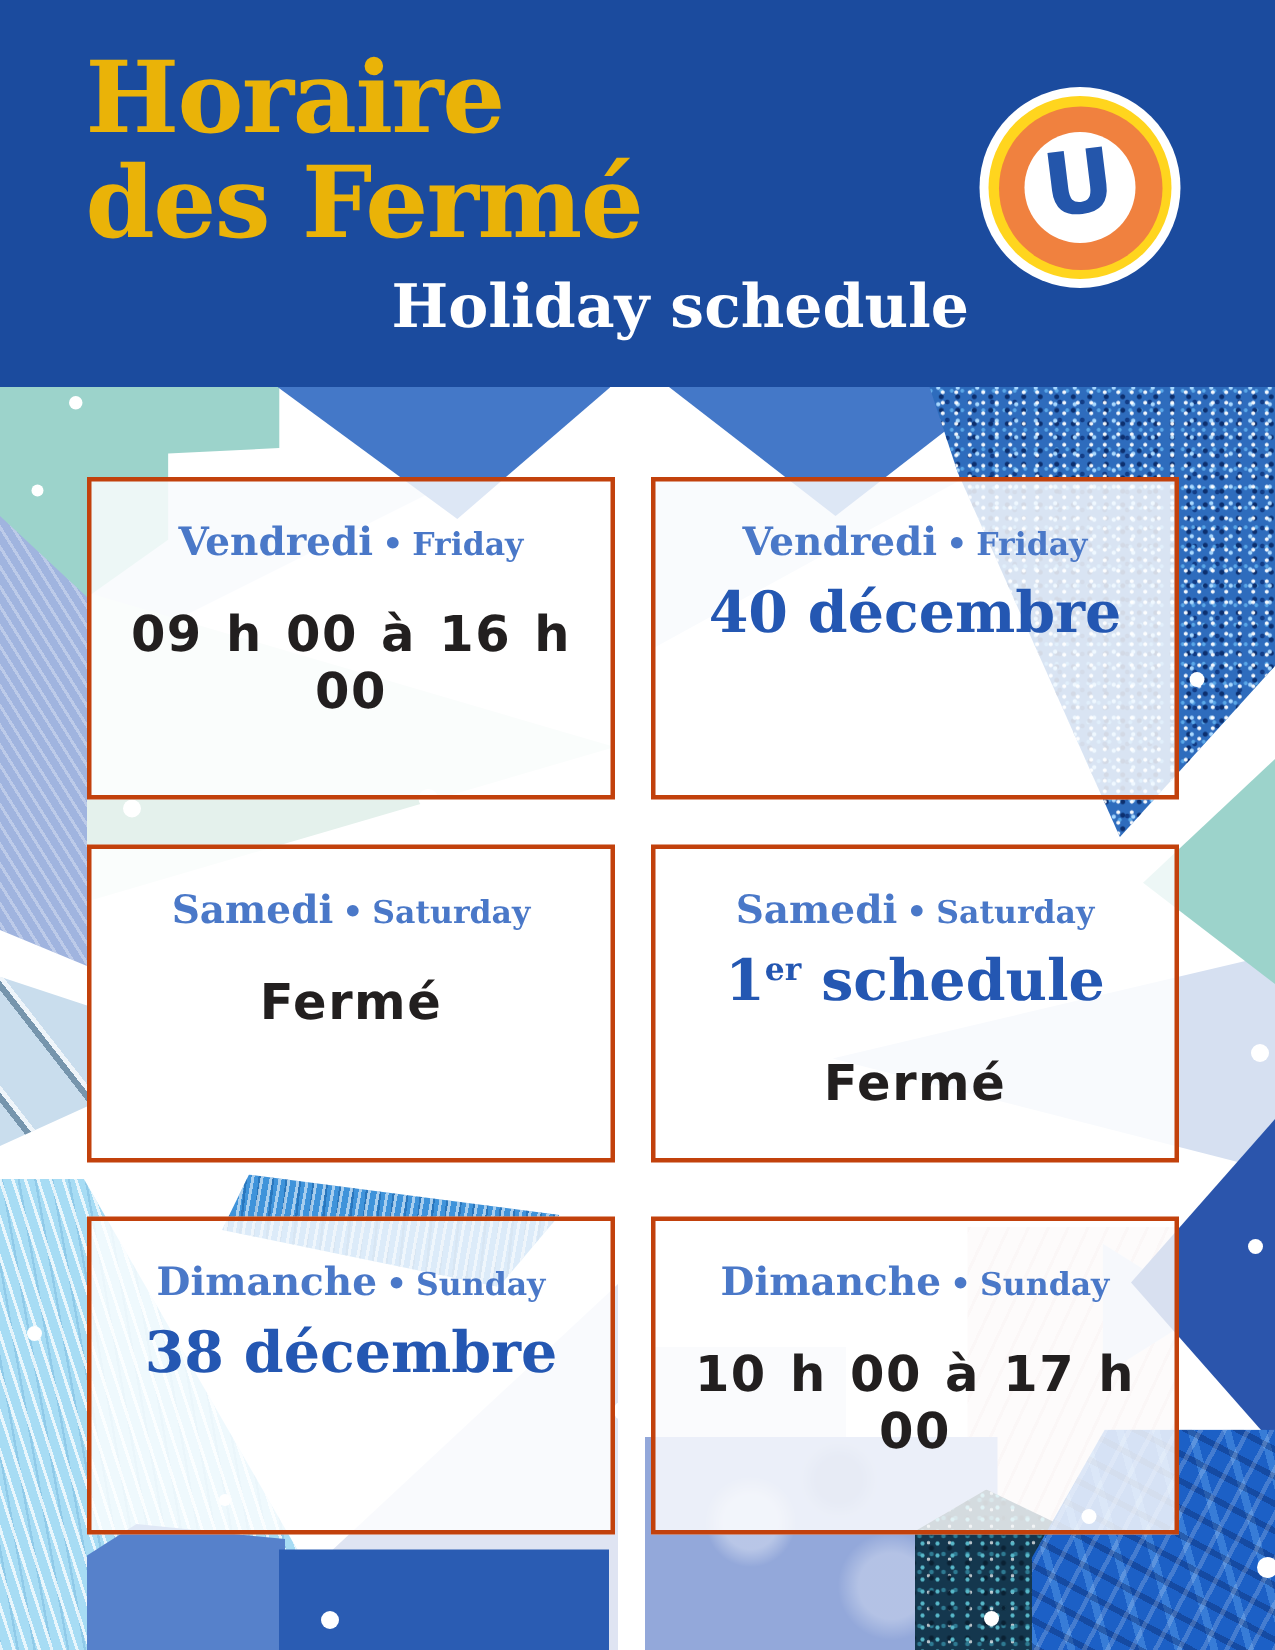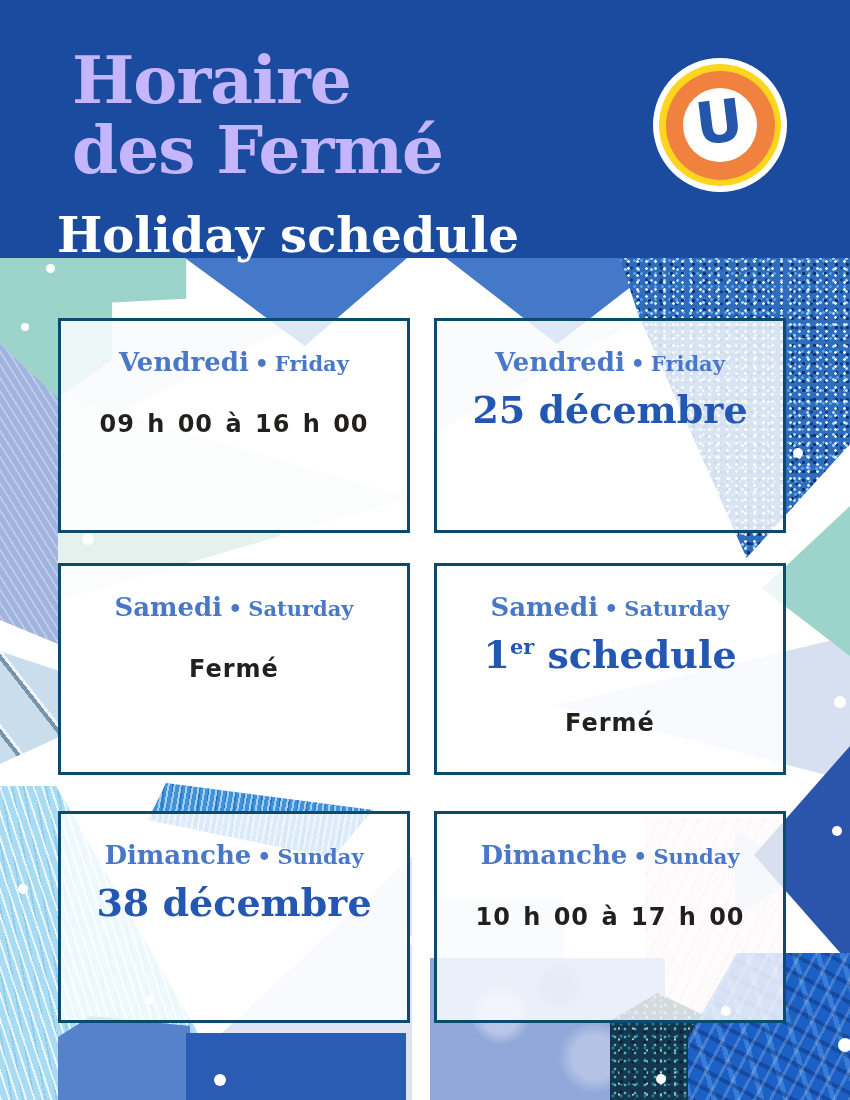--- a/index.html
+++ b/index.html
@@ -6,25 +6,25 @@
   .poster {
     position:relative; width:850px; height:1100px; margin:0 auto;
     background:#ffffff; overflow:hidden;
     font-family:"DejaVu Serif","Liberation Serif",serif;
   }
   
   .header {
     position:absolute; left:0; top:0; width:850px; height:258px;
     background:#1b4b9e; z-index:5;
   }
-  .title { margin:15px; padding:30px 0 0 57px; color:#c4b5fd; font-weight:bold; }
+  .title { margin:0; padding:30px 0 0 57px; color:#eab308; font-weight:bold; }
   .title .line { display:block; font-size:66px; line-height:70px; letter-spacing:-1px; }
   .subtitle {
     padding:16px 0 0 57px; color:#ffffff; font-weight:bold;
-    font-size:48px; line-height:38px;
+    font-size:40px; line-height:38px;text-align:center;
   }
   .logo {
     position:absolute; left:653px; top:58px; width:134px; height:134px;
     background:#ffffff; border-radius:50%;
     display:flex; align-items:center; justify-content:center;
   }
   .ring { border-radius:50%; display:flex; align-items:center; justify-content:center; }
   .ring-yellow { width:122px; height:122px; background:#ffd51e; }
   .ring-orange { width:109px; height:109px; background:#f0813f; }
   .logo-center { width:74px; height:74px; background:#ffffff; border-radius:50%;
@@ -101,37 +101,37 @@
   #s-medblue-b { left:58px; top:758px; width:132px; height:84px; background:#5681cb; clip-path:polygon(25% 0,100% 12%,100% 100%,0 100%,0 25%); }
   #s-deepblue-b{ left:186px; top:775px; width:220px; height:67px; background:#2a5cb3; }
   #s-water-b { left:430px; top:700px; width:235px; height:142px; }
   #s-dteal-b { left:610px; top:735px; width:170px; height:107px; clip-path:polygon(28% 0,62% 26%,100% 100%,0 100%,0 26%); }
   #s-cracked { left:688px; top:695px; width:162px; height:147px; clip-path:polygon(30% 0,100% 0,100% 100%,0 100%,0 58%); }
   
   .dot { position:absolute; background:#ffffff; border-radius:50%; z-index:2; }
   
   .card {
     position:absolute; width:352px; box-sizing:border-box;
-    background:rgba(255,255,255,.82); border:3px solid #0c4a6e;
+    background:rgba(255,255,255,.82); border:3px solid #c2410c;
     text-align:center; z-index:3;
   }
   .c0 { left:58px;  top:318px; height:215px; }
   .c1 { left:434px; top:318px; height:215px; }
   .c2 { left:58px;  top:563px; height:212px; }
   .c3 { left:434px; top:563px; height:212px; }
   .c4 { left:58px;  top:811px; height:212px; }
   .c5 { left:434px; top:811px; height:212px; }
   .day { margin-top:26px; font-weight:bold; color:#4a78c8; font-size:26px; line-height:30px; }
   .day .en { font-size:21px; }
   .day .sep { font-size:22px; padding:0 6px; }
   .date { font-weight:bold; color:#2457b2; font-size:38px; line-height:46px; }
   .date sup { font-size:55%; vertical-align:super; }
   .hours {
     margin-top:26px; font-family:"DejaVu Sans","Liberation Sans",sans-serif;
-    font-weight:bold; color:#221f1f; font-size:24px; line-height:38px;
+    font-weight:bold; color:#221f1f; font-size:33px; line-height:38px;
     letter-spacing:1px; word-spacing:3px;
   }
 </style>
 </head>
 <body>
 
 <div class="poster">
 
   <div class="bg-art">
     <div class="shard" id="s-pale1"></div>
@@ -198,21 +198,21 @@
       <span class="fr">Vendredi</span><span class="sep">•</span><span class="en">Friday</span>
     </div>
     <div class="hours">09 h 00 à 16 h 00</div>
   </section>
 
   <section class="card c1">
     <div class="day">
       <span class="fr">Vendredi</span><span class="sep">•</span><span class="en">Friday</span>
     </div>
     <div class="date">
-      <span>25 décembre</span><sup></sup><span></span>
+      <span>40 décembre</span><sup></sup><span></span>
     </div>
   </section>
 
   <section class="card c2">
     <div class="day">
       <span class="fr">Samedi</span><span class="sep">•</span><span class="en">Saturday</span>
     </div>
     <div class="hours">Fermé</div>
   </section>
 

